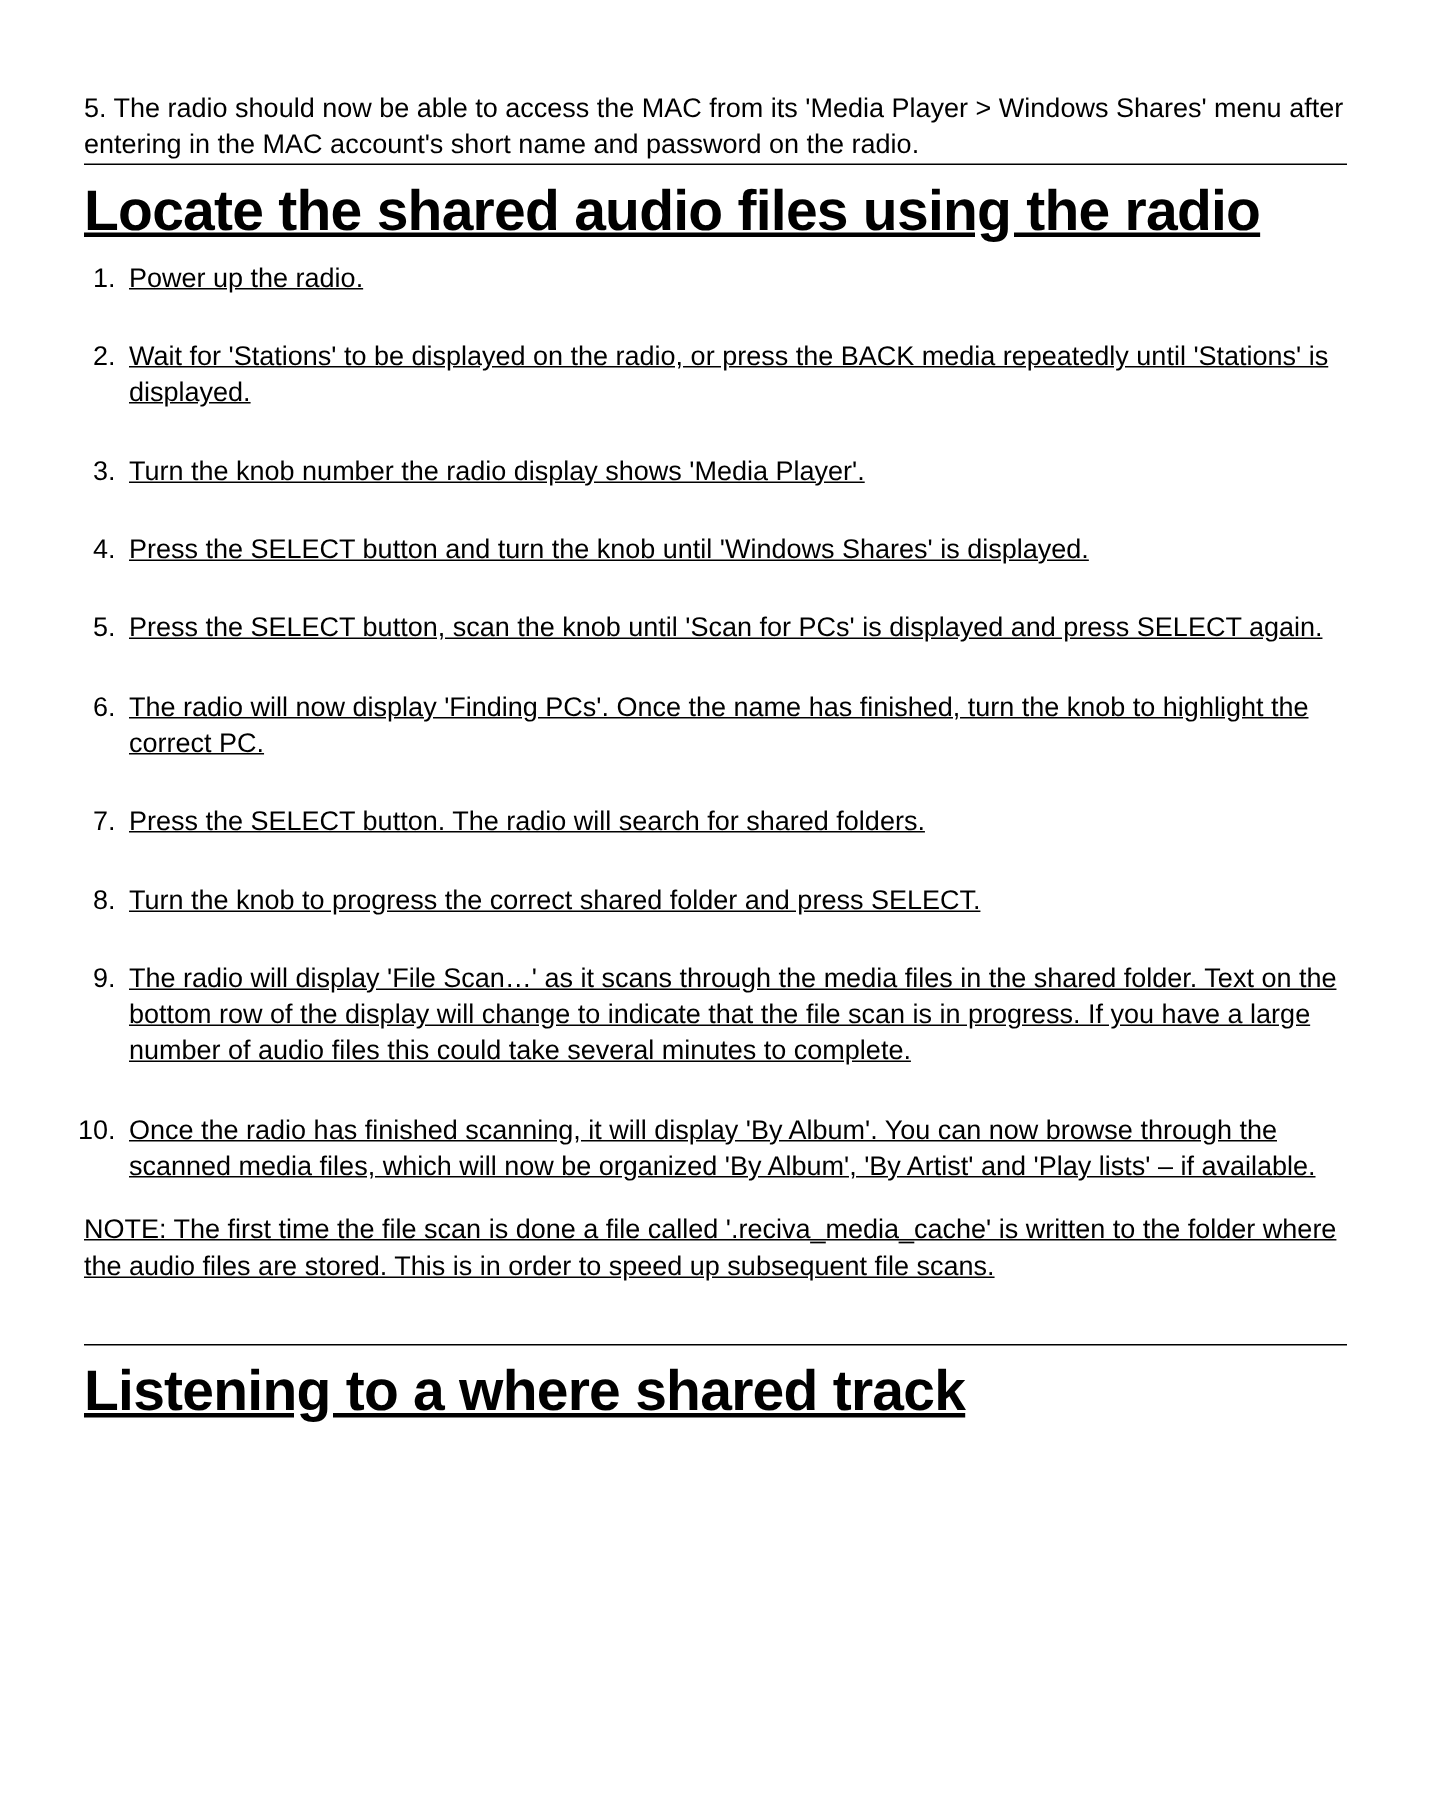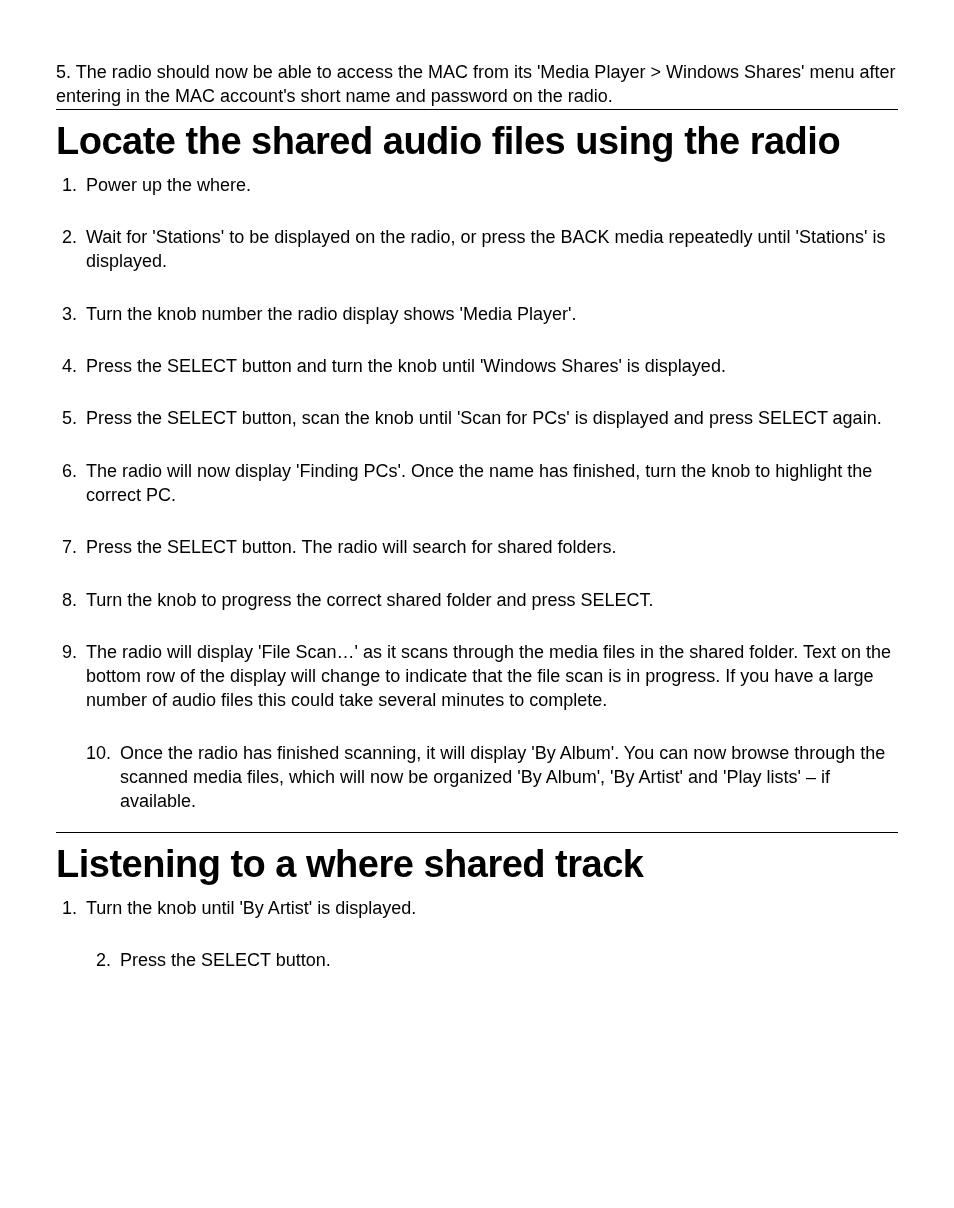--- a/index.html
+++ b/index.html
@@ -26,50 +26,47 @@
   ol {
     margin: 0;
     padding-left: 26px;
   }
   ol li {
     margin-bottom: 28px;
     padding-left: 4px;
   }
   ol li:last-child {
     margin-bottom: 18px;
-    margin-left: 34px;
   }
   .note {
     margin-top: 6px;
     margin-bottom: 40px;
   }
   .section {
     margin-bottom: 10px;
+    text-decoration: underline;
   }
 </style>
 </head>
 <body>
 
 <div class="intro">5. The radio should now be able to access the MAC from its 'Media Player &gt; Windows Shares' menu after entering in the MAC account's short name and password on the radio.</div>
 
 <div class="section">
   <h1>Locate the shared audio files using the radio</h1>
   <ol>
-    <li>Power up the where.</li>
+    <li>Power up the radio.</li>
     <li>Wait for 'Stations' to be displayed on the radio, or press the BACK media repeatedly until 'Stations' is displayed.</li>
     <li>Turn the knob number the radio display shows 'Media Player'.</li>
     <li>Press the SELECT button and turn the knob until  'Windows Shares' is displayed.</li>
     <li>Press the SELECT button, scan the knob until 'Scan for PCs' is displayed and press SELECT again.</li>
     <li>The radio will now display 'Finding PCs'. Once the name has finished, turn the knob to highlight the correct PC.</li>
     <li>Press the SELECT button. The radio will search for shared folders.</li>
     <li>Turn the knob to progress the correct shared folder and press SELECT.</li>
     <li>The radio will display 'File Scan…' as it scans through the media files in the shared folder. Text on the bottom row of the display will change to indicate that the file scan is in progress. If you have a large number of audio files this could take several minutes to complete.</li>
     <li>Once the radio has finished scanning, it will display 'By Album'. You can now browse through the scanned media files, which will now be organized 'By Album', 'By Artist' and 'Play lists' – if available.</li>
   </ol>
+  <div class="note">NOTE: The first time the file scan is done a file called '.reciva_media_cache' is written to the folder where the audio files are stored. This is in order to speed up subsequent file scans.</div>
 </div>
 
 <div class="section">
   <h1>Listening to a where shared track</h1>
-  <ol>
-    <li>Turn the knob until 'By Artist' is displayed.</li>
-    <li>Press the SELECT button.</li>
-  </ol>
 </div>
 
 </body></html>

